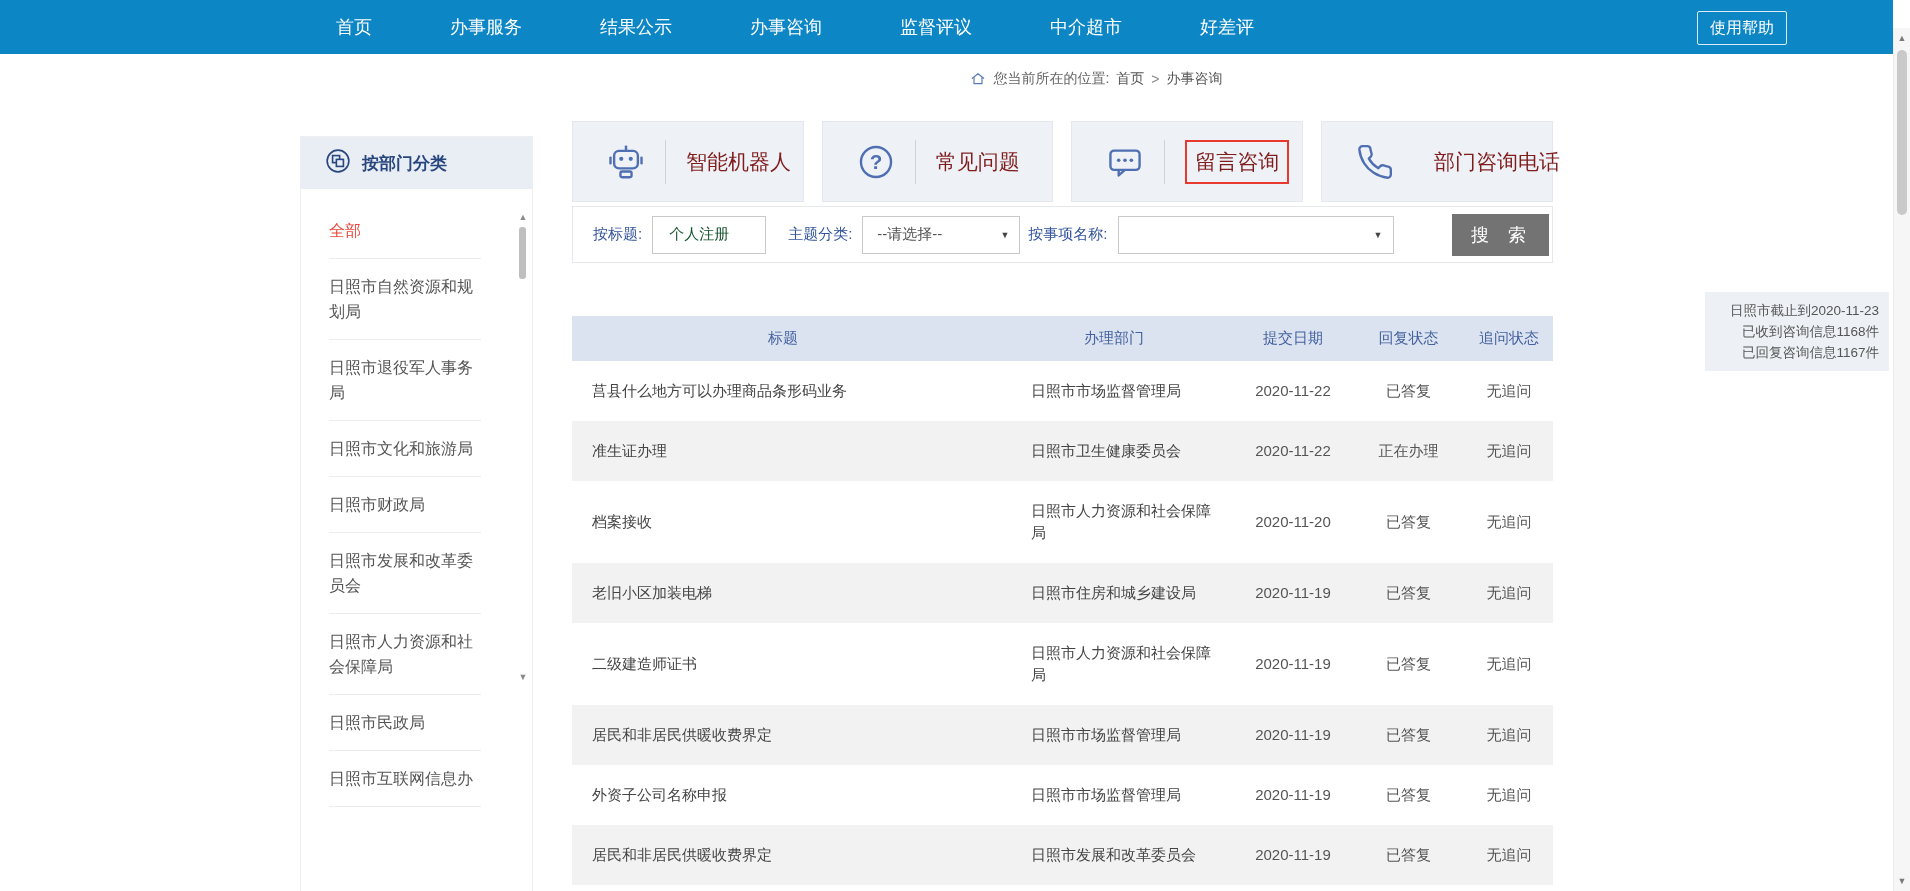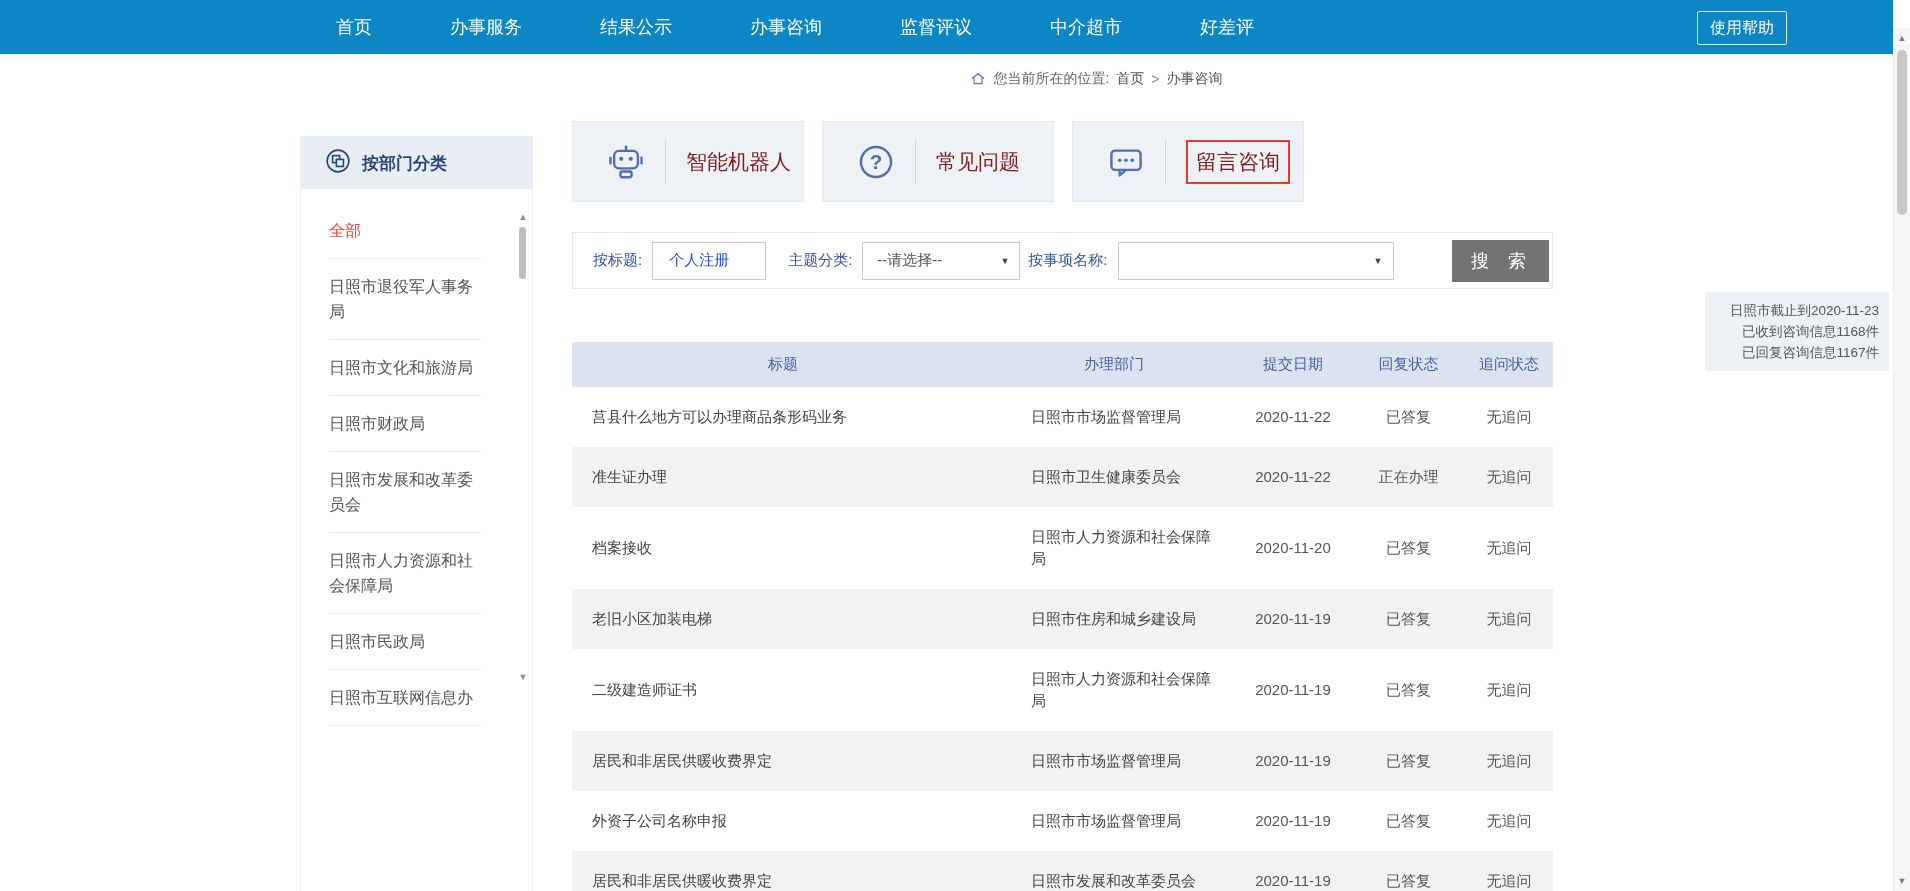--- a/index.html
+++ b/index.html
@@ -42,25 +42,25 @@
   .main { position:absolute; left:572px; top:121px; width:981px; }
 
   .tabs { display:flex; gap:18px; }
   .tab { width:232px; height:81px; background:#eef1f6; border:1px solid #e4e7ed;
     display:flex; align-items:center; padding-left:34px; cursor:pointer; }
   .tab-icon { flex:0 0 auto; display:flex; }
   .tab-divider { width:1px; height:44px; background:#ccd3df; margin:0 20px; }
   .tab-label { font-size:21px; color:#7f1d1d; white-space:nowrap; }
   .tab-label.hl { border:2px solid #e8392e; padding:6px 8px; }
 
-  .searchbar { margin-top:30px; height:57px; border:1px solid #e5e8ee; background:#fff;
+  .searchbar { margin-top:4px; height:57px; border:1px solid #e5e8ee; background:#fff;
     display:flex; align-items:center; padding:0 3px 0 20px; }
   .s-label { font-size:15px; color:#33549a; white-space:nowrap; }
   .s-input { width:114px; height:38px; border:1px solid #c9c9c9; margin-left:10px;
-    padding-left:16px; font-size:15px; color:#1d4ed8; font-family:inherit; background:#fff; }
+    padding-left:16px; font-size:15px; color:#14532d; font-family:inherit; background:#fff; }
   .s-select { height:38px; border:1px solid #c9c9c9; margin-left:10px; background:#fff;
     display:flex; align-items:center; padding:0 10px 0 14px; font-size:15px; color:#555; cursor:pointer; }
   .s-select .val { flex:1 1 auto; }
   .s-select .caret { font-size:9px; color:#444; margin-left:6px; }
   .sel-topic { width:158px; margin-right:8px; }
   .sel-item  { width:276px; }
   .ml { margin-left:22px; }
   .search-btn { margin-left:auto; width:97px; height:42px; background:#737373; border:none;
     color:#fff; font-size:18px; letter-spacing:4px; cursor:pointer; font-family:Liberation Mono, monospace; }
 
@@ -136,20 +136,23 @@
         </svg>
       </span>
       <span>按部门分类</span>
     </div>
     <ul class="dept-list">
 
         <li class="dept-item">
           <span class="active">全部</span>
         </li>
 
+        <li class="dept-item">
+          <span>日照市自然资源和规划局</span>
+        </li>
 
         <li class="dept-item">
           <span>日照市退役军人事务局</span>
         </li>
 
         <li class="dept-item">
           <span>日照市文化和旅游局</span>
         </li>
 
         <li class="dept-item">
@@ -212,20 +215,29 @@
           <svg width="38" height="38" viewBox="0 0 24 24" fill="none" stroke="#4f6fb2" stroke-width="1.5" stroke-linejoin="round">
             <rect x="2.8" y="4.8" width="18.4" height="12.2" rx="2.4"></rect>
             <circle cx="8" cy="10.9" r="1.15" fill="#4f6fb2" stroke="none"></circle>
             <circle cx="12" cy="10.9" r="1.15" fill="#4f6fb2" stroke="none"></circle>
             <circle cx="16" cy="10.9" r="1.15" fill="#4f6fb2" stroke="none"></circle>
             <path d="M8 17 L8 20.5 L12 17"></path>
           </svg>
         </span>
         <span class="tab-divider"></span>
         <span class="tab-label hl">留言咨询</span>
+      </div>
+      <div class="tab">
+        <span class="tab-icon">
+          <svg width="38" height="38" viewBox="0 0 24 24" fill="none" stroke="#4f6fb2" stroke-width="1.5" stroke-linecap="round" stroke-linejoin="round">
+            <path d="M22 16.92v3a2 2 0 0 1-2.18 2 19.79 19.79 0 0 1-8.63-3.07 19.5 19.5 0 0 1-6-6 19.79 19.79 0 0 1-3.07-8.67A2 2 0 0 1 4.11 2h3a2 2 0 0 1 2 1.72 12.84 12.84 0 0 0 .7 2.81 2 2 0 0 1-.45 2.11L8.09 9.91a16 16 0 0 0 6 6l1.27-1.27a2 2 0 0 1 2.11-.45 12.84 12.84 0 0 0 2.81.7A2 2 0 0 1 22 16.92z"></path>
+          </svg>
+        </span>
+        <span class="tab-divider"></span>
+        <span class="tab-label">部门咨询电话</span>
       </div>
     </div>
 
     <div class="searchbar">
       <span class="s-label">按标题:</span>
       <input class="s-input" type="text" value="个人注册" style="">
       <span class="s-label ml">主题分类:</span>
       <div class="s-select sel-topic">
         <span class="val">--请选择--</span>
         <span class="caret">▼</span>

